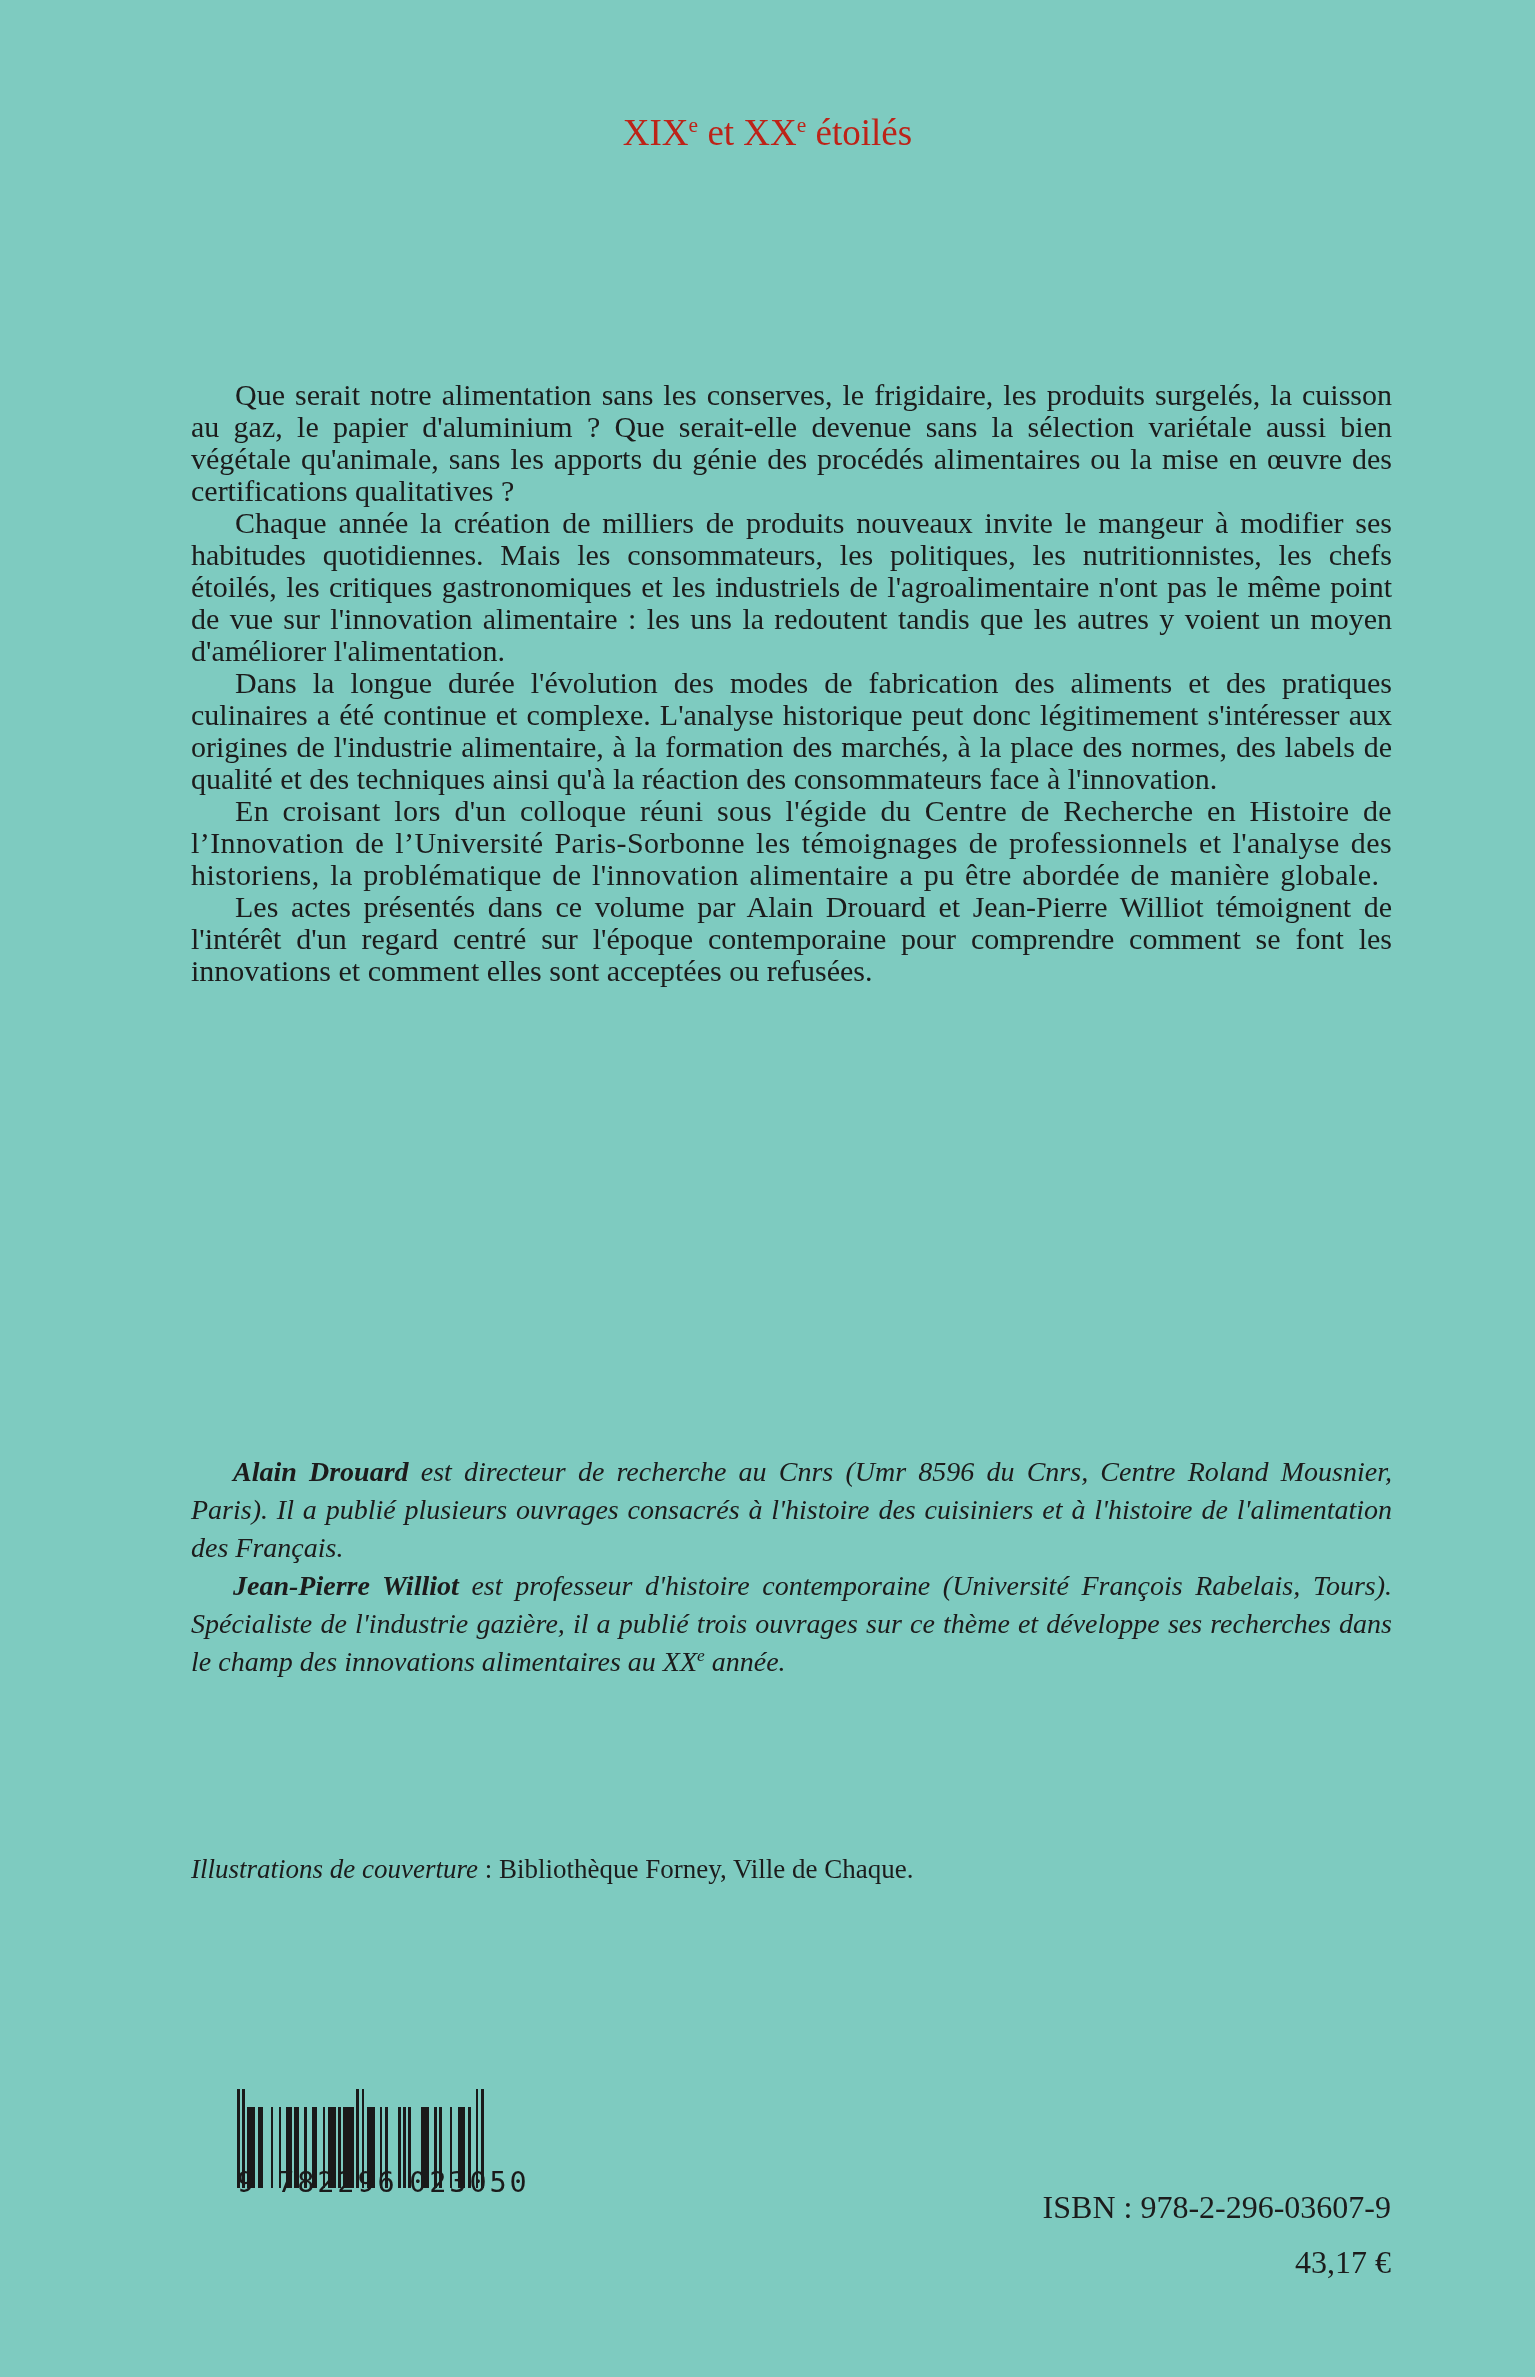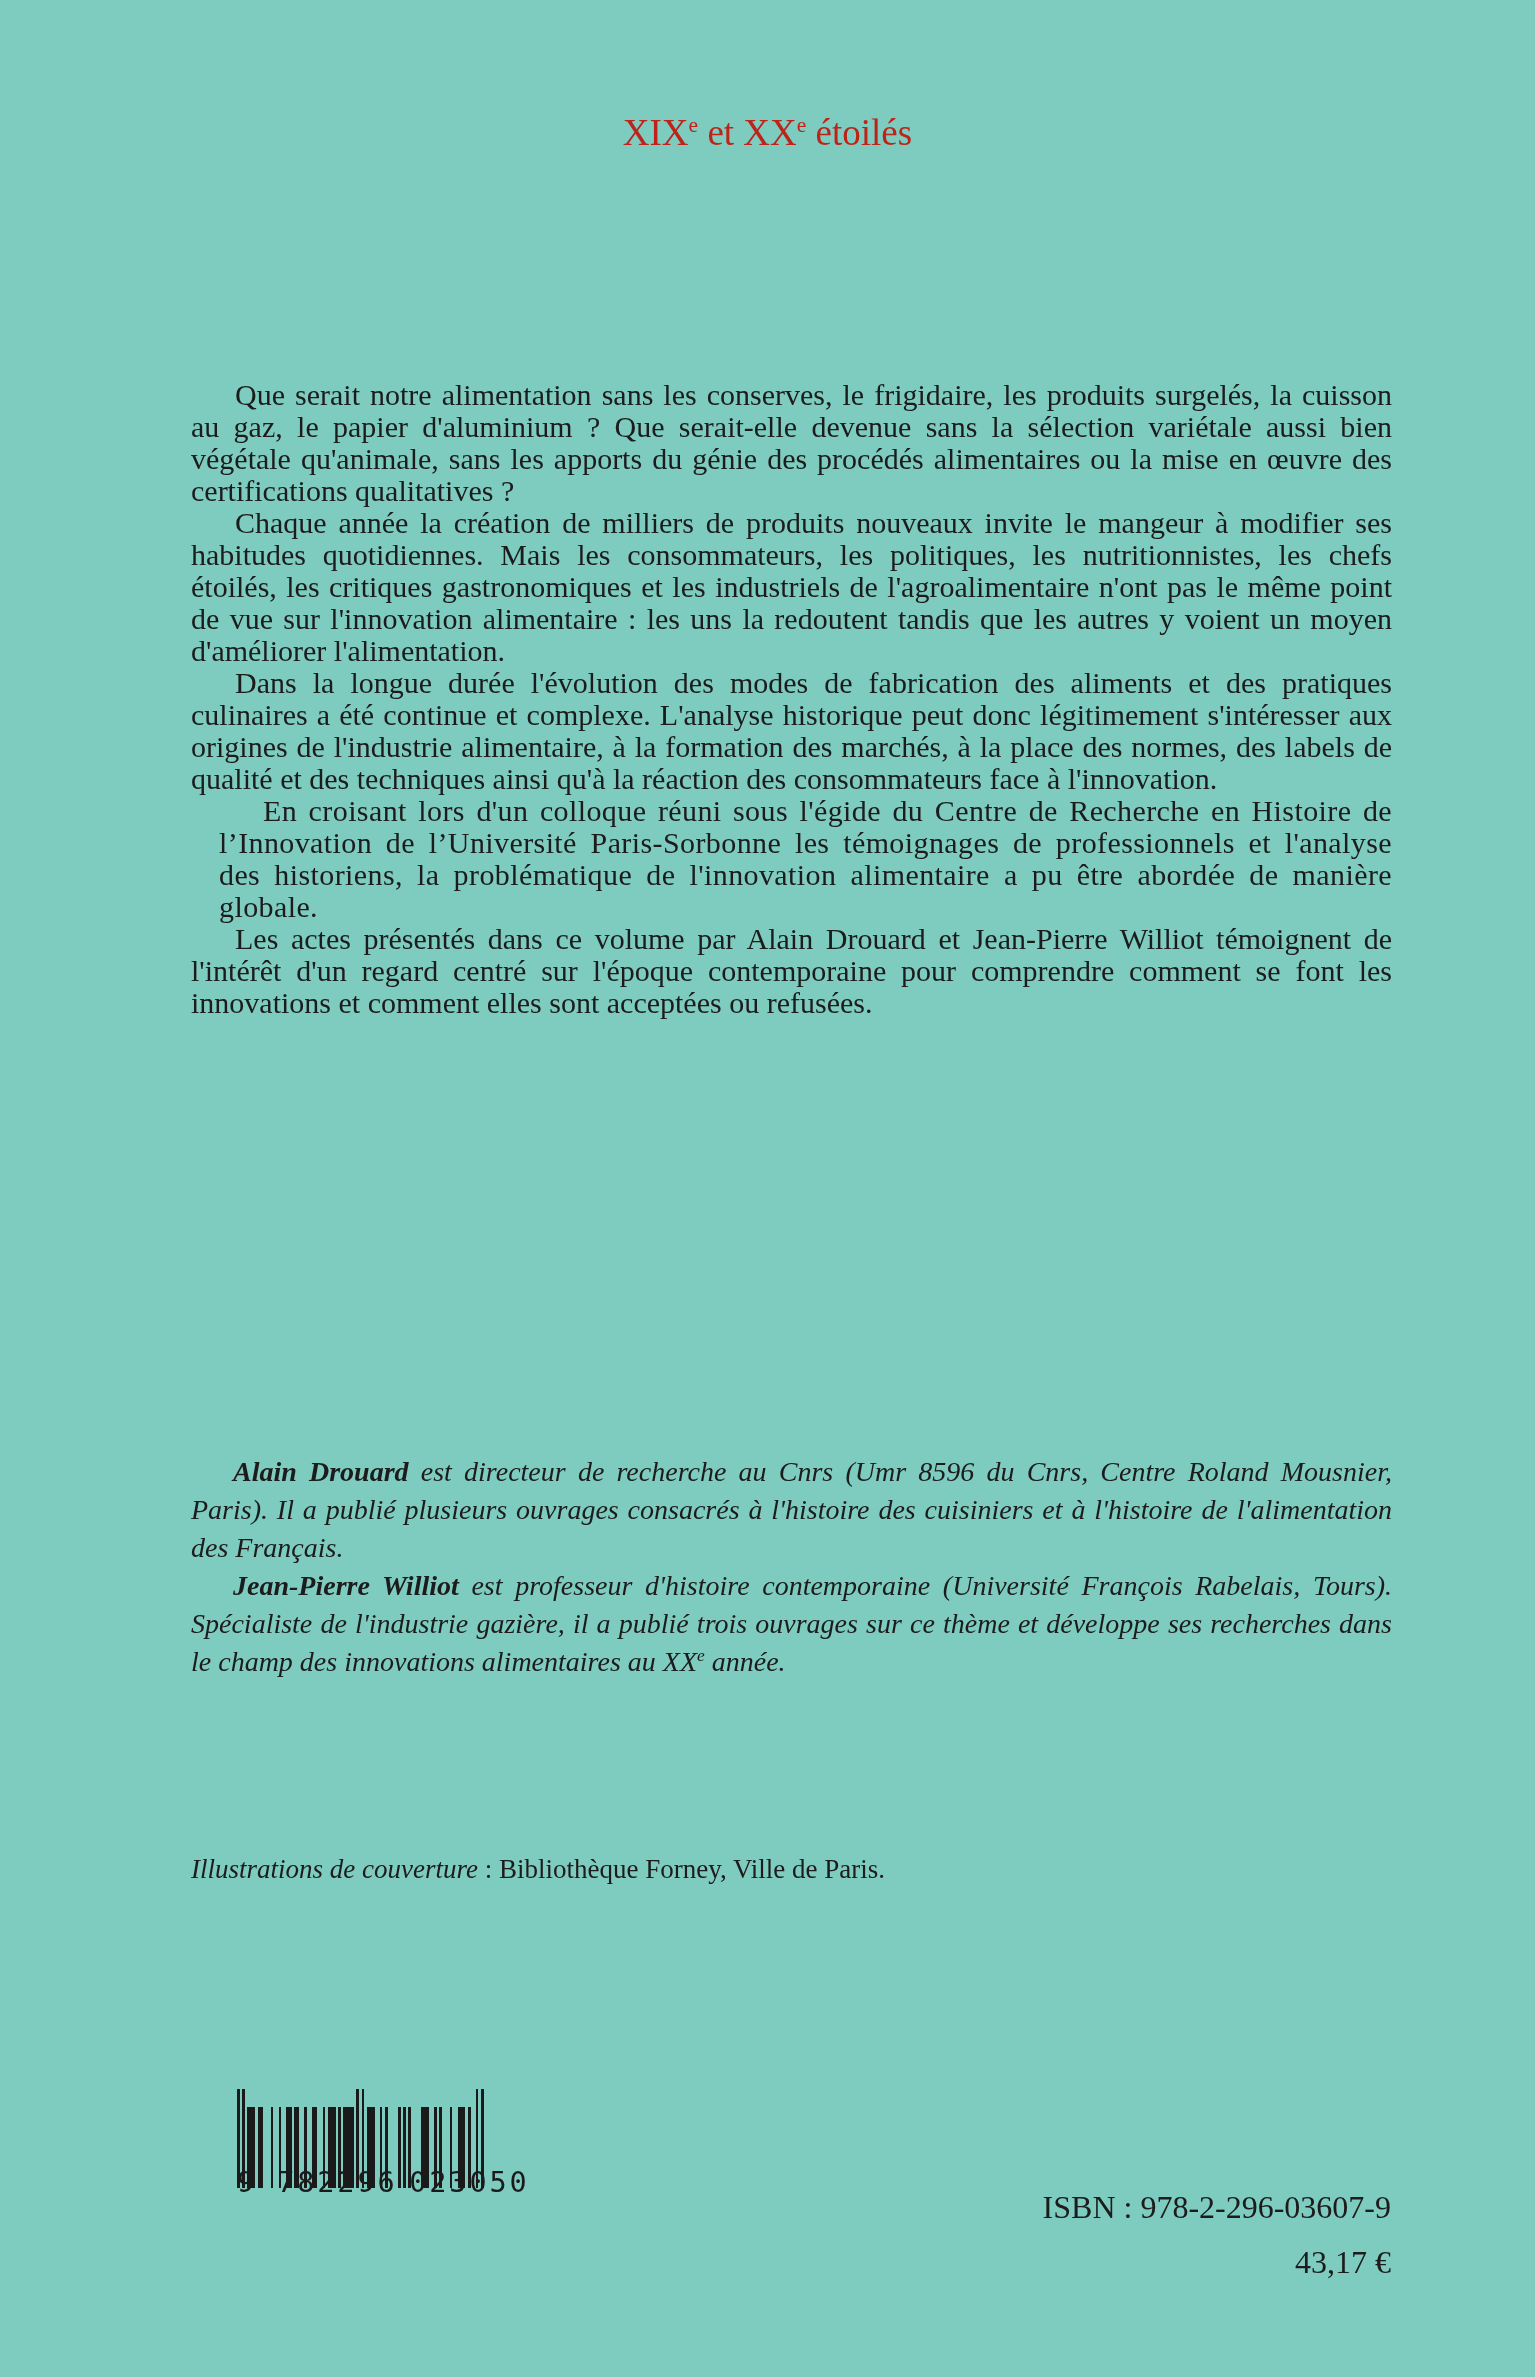--- a/index.html
+++ b/index.html
@@ -74,21 +74,20 @@
     line-height: 32px;
     color: #1c1c1c;
     hyphens: auto;
     -webkit-hyphens: auto;
   }
 
   .blurb p.spread {
     
     word-spacing: 2.7px;
     letter-spacing: 0.4px;
-    margin-left: 28px;
   }
 
   
   .author-notes {
     position: absolute;
     top: 1453px;
     left: 191px;
     width: 1201px;
     font-style: italic;
   }
@@ -220,21 +219,21 @@
     <p class="spread">En croisant lors d'un colloque réuni sous l'égide du Centre de Recherche en Histoire de l’Innovation de l’Université Paris-Sorbonne les témoignages de professionnels et l'analyse des historiens, la problématique de l'innovation alimentaire a pu être abordée de manière globale.</p>
     <p>Les actes présentés dans ce volume par Alain Drouard et Jean-Pierre Williot témoignent de l'intérêt d'un regard centré sur l'époque contemporaine pour comprendre comment se font les innovations et comment elles sont acceptées ou refusées.</p>
   </div>
 
   <div class="author-notes">
     <p><span class="name">Alain Drouard</span><span> est directeur de recherche au Cnrs (Umr 8596 du Cnrs, Centre Roland Mousnier, Paris). Il a publié plusieurs ouvrages consacrés à l'histoire des cuisiniers et à l'histoire de l'alimentation des Français.</span></p>
     <p><span class="name">Jean-Pierre Williot</span><span> est professeur d'histoire contemporaine (Université François Rabelais, Tours). Spécialiste de l'industrie gazière, il a publié trois ouvrages sur ce thème et développe ses recherches dans le champ des innovations alimentaires au XX</span><sup>e</sup><span> année.</span></p>
   </div>
 
   <div class="credit">
-    <span class="it">Illustrations de couverture</span><span> : Bibliothèque Forney, Ville de Paris.</span>
+    <span class="it">Illustrations de couverture</span><span> : Bibliothèque Forney, Ville de Chaque.</span>
   </div>
 
   <div class="barcode-area">
     <div class="barcode-bars" id="bars">
         <i class="tall" style="width: 2.6px;"></i>
         <i class="gap" style="width: 2.6px;"></i>
         <i class="tall" style="width: 2.6px;"></i>
         <i class="gap" style="width: 2.6px;"></i>
         <i class="short" style="width: 7.8px;"></i>
         <i class="gap" style="width: 2.6px;"></i>

